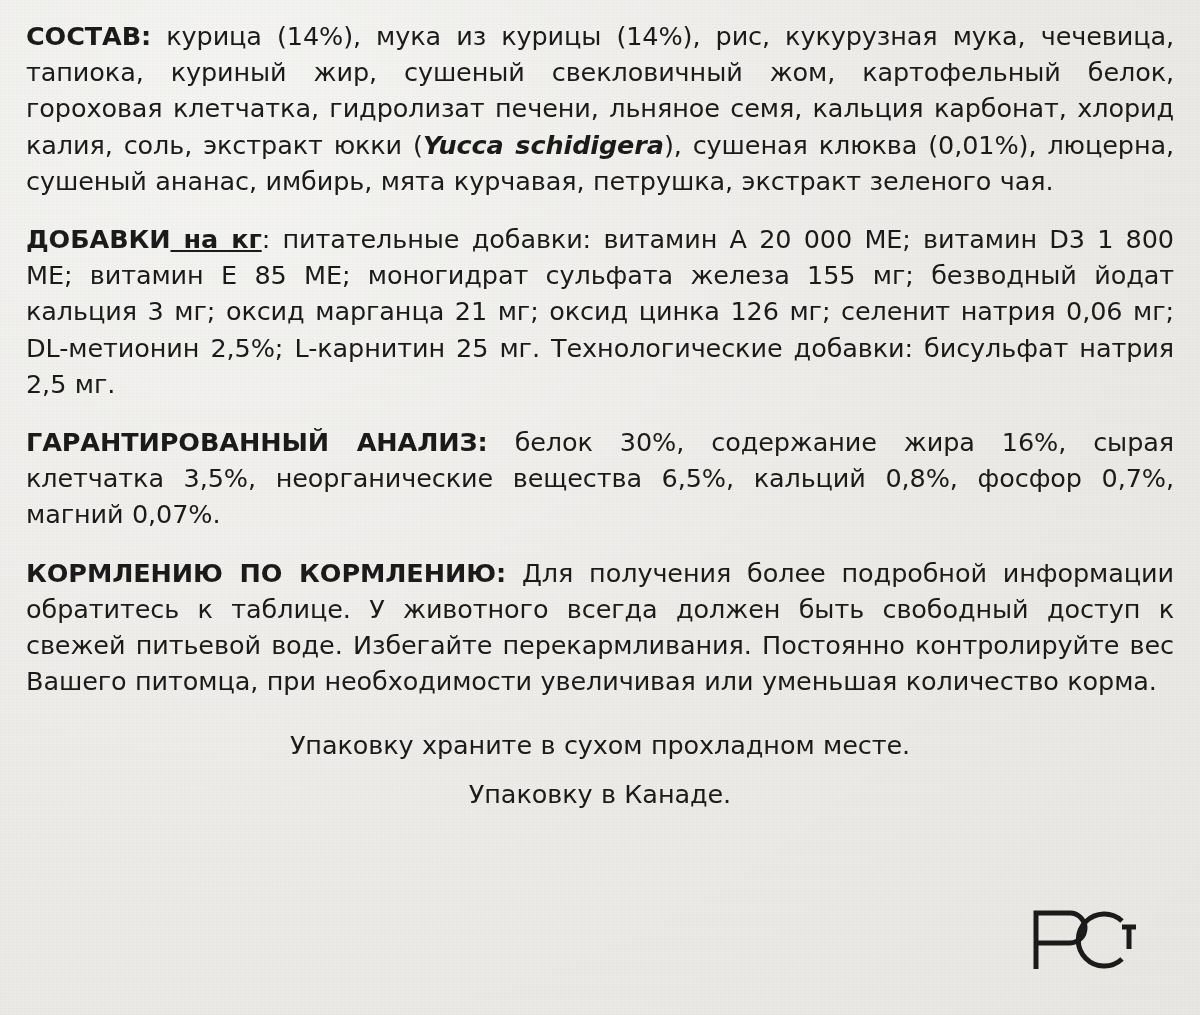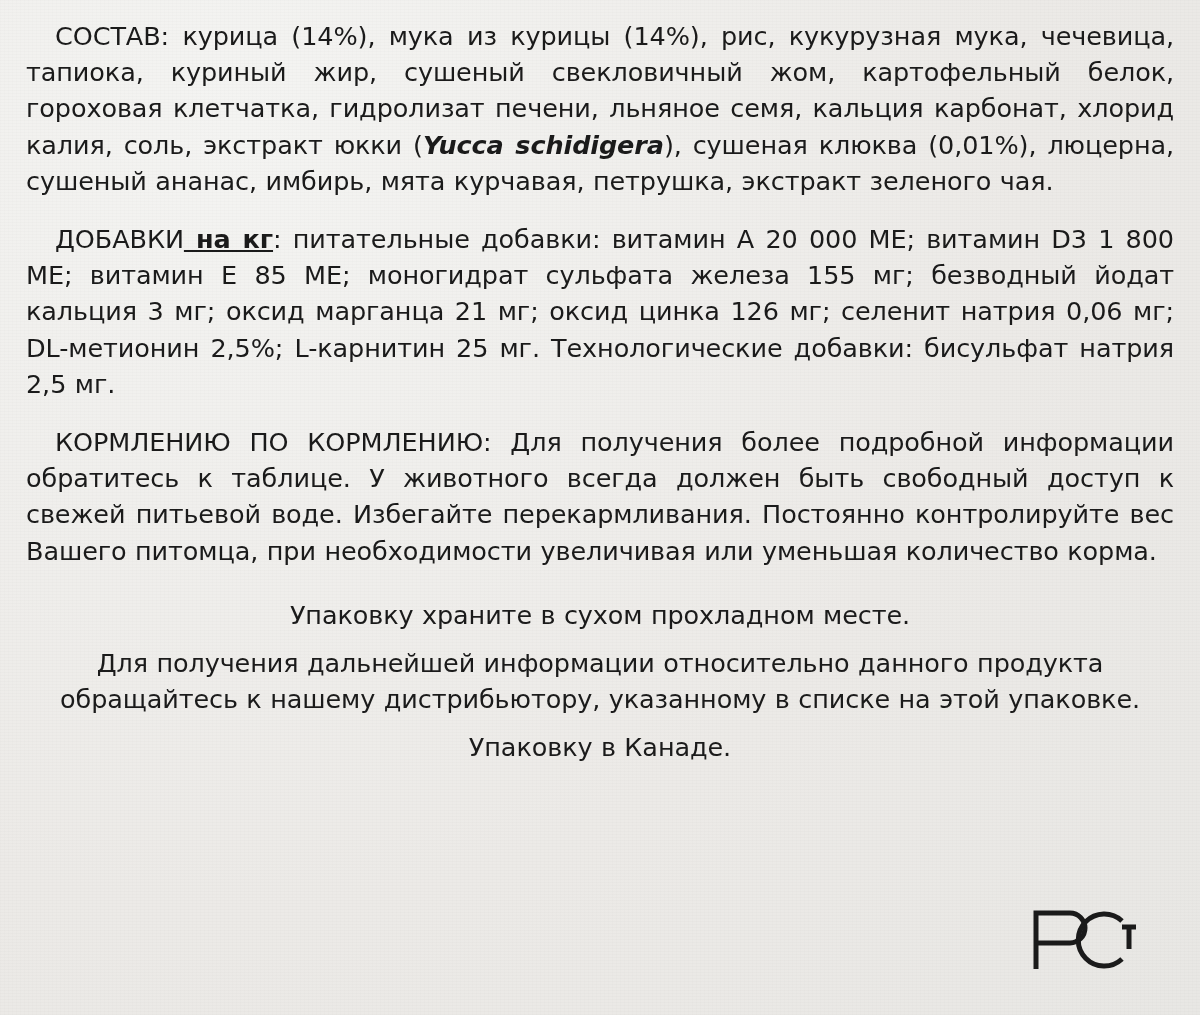--- a/index.html
+++ b/index.html
@@ -36,22 +36,21 @@
     word-spacing: 0.5px;
   }
   .para.narrow {
     text-align: left;
   }
   .lbl {
     font-weight: bold;
     text-decoration: underline;
   }
   .lbl-caps {
-    font-weight: normal;
-    margin-left: 29px;
+    font-weight: bold;
   }
   .italic {
     font-style: italic;
     font-weight: bold;
   }
   .section-composition .para { text-align: justify; }
   .section-additives { margin-top: 22px; }
   .section-analysis { margin-top: 22px; }
   .section-feeding { margin-top: 22px; }
   .section-storage { margin-top: 28px; }
@@ -88,28 +87,30 @@
 <div class="page">
 
   <div class="block section-composition">
     <p class="para"><span class="lbl-caps">СОСТАВ:</span><span> курица (14%), мука из курицы (14%), рис, кукурузная мука, чечевица, тапиока, куриный жир, сушеный свекловичный жом, картофельный белок, гороховая клетчатка, гидролизат печени, льняное семя, кальция карбонат, хлорид калия, соль, экстракт юкки (</span><span class="italic">Yucca schidigera</span><span>), сушеная клюква (0,01%), люцерна, сушеный ананас, имбирь, мята курчавая, петрушка, экстракт зеленого чая.</span></p>
   </div>
 
   <div class="block section-additives">
     <p class="para"><span class="lbl-caps">ДОБАВКИ</span><span class="lbl"> на кг</span><span>: питательные добавки: витамин A 20 000 МЕ; витамин D3 1 800 МЕ; витамин E 85 МЕ; моногидрат сульфата железа 155 мг; безводный йодат кальция 3 мг; оксид марганца 21 мг; оксид цинка 126 мг; селенит натрия 0,06 мг; DL-метионин 2,5%; L-карнитин 25 мг. Технологические добавки: бисульфат натрия 2,5 мг.</span></p>
   </div>
 
+  <div class="block section-analysis">
+    <p class="para"><span class="lbl-caps">ГАРАНТИРОВАННЫЙ АНАЛИЗ:</span><span> белок 30%, содержание жира 16%, сырая клетчатка 3,5%, неорганические вещества 6,5%, кальций 0,8%, фосфор 0,7%, магний 0,07%.</span></p>
+  </div>
 
   <div class="block section-feeding">
     <p class="para"><span class="lbl-caps">КОРМЛЕНИЮ ПО КОРМЛЕНИЮ:</span><span> Для получения более подробной информации обратитесь к таблице. У животного всегда должен быть свободный доступ к свежей питьевой воде. Избегайте перекармливания. Постоянно контролируйте вес Вашего питомца, при необходимости увеличивая или уменьшая количество корма.</span></p>
   </div>
 
   <div class="block section-storage">
     <p class="para narrow">Упаковку храните в сухом прохладном месте.</p>
-    <p class="para">Для получения дальнейшей информации относительно данного продукта обращайтесь к нашему дистрибьютору, указанному в списке на этой упаковке.</p>
     <p class="para narrow made-in">Упаковку в Канаде.</p>
   </div>
 
   <div class="rst-mark">
     <svg width="118" height="74" viewBox="0 0 118 74" xmlns="http://www.w3.org/2000/svg">
       <g fill="none" stroke="#1b1b1b" stroke-width="5">
         <path d="M10 66 L10 10 L44 10 A15 15 0 0 1 44 40 L10 40"></path>
         <path d="M96 18 A26 26 0 1 0 96 56"></path>
         <path d="M96 24 L110 24"></path>
         <path d="M103 24 L103 46"></path>

